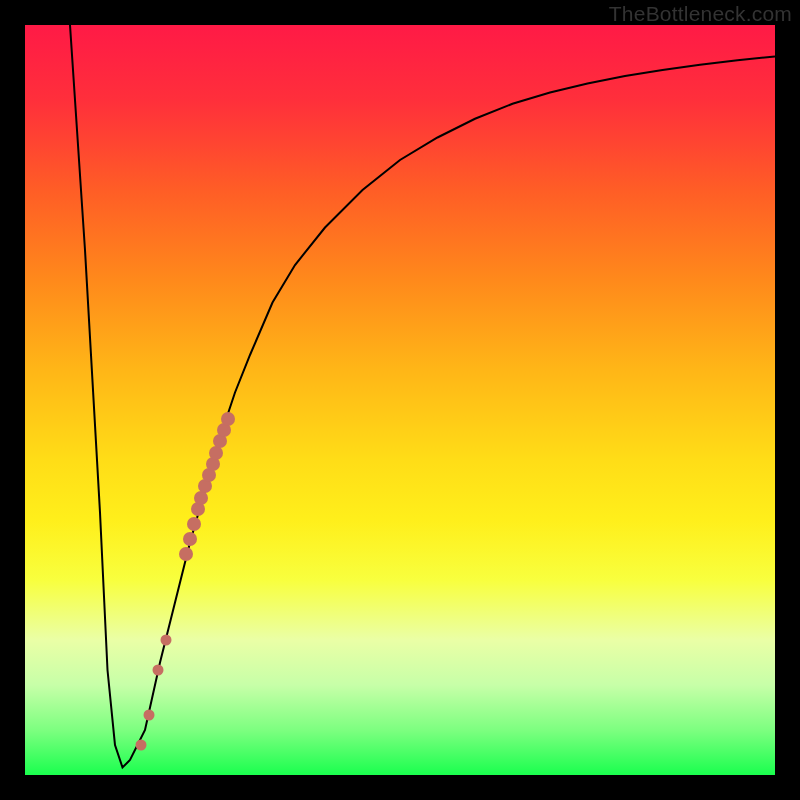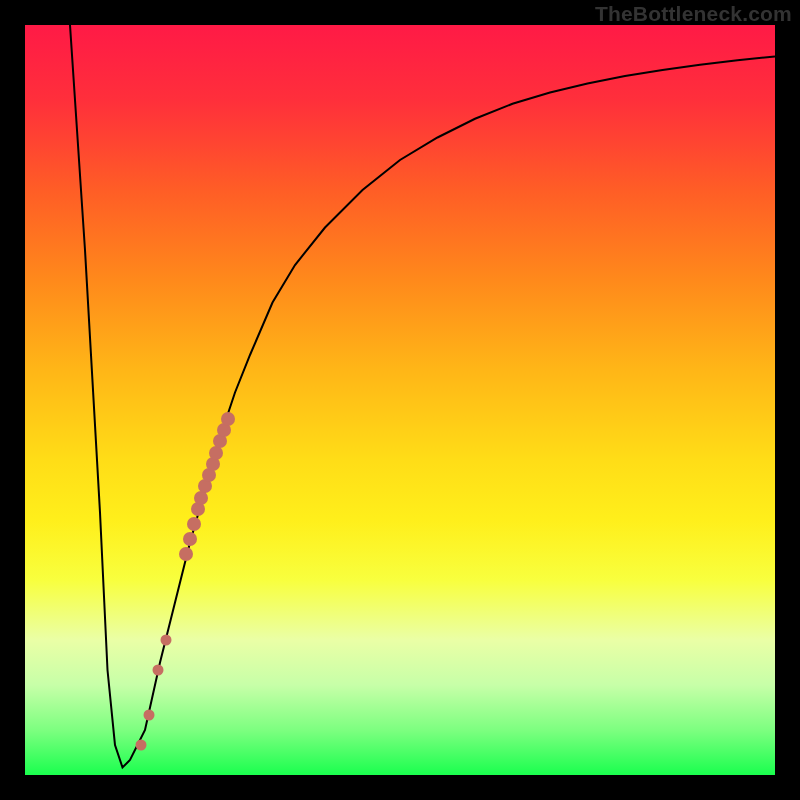--- a/index.html
+++ b/index.html
@@ -10,21 +10,21 @@
     background: #000;
     position: relative;
     font-family: Arial, Helvetica, sans-serif;
   }
   .watermark {
     position: absolute;
     top: 2px;
     right: 8px;
     color: #333;
     font-size: 21px;
-    font-weight: 700;
+    font-weight: 400;
     letter-spacing: 0.2px;
     z-index: 10;
   }
   .plot-frame {
     position: absolute;
     left: 25px;
     top: 25px;
     width: 750px;
     height: 750px;
     background: red;

